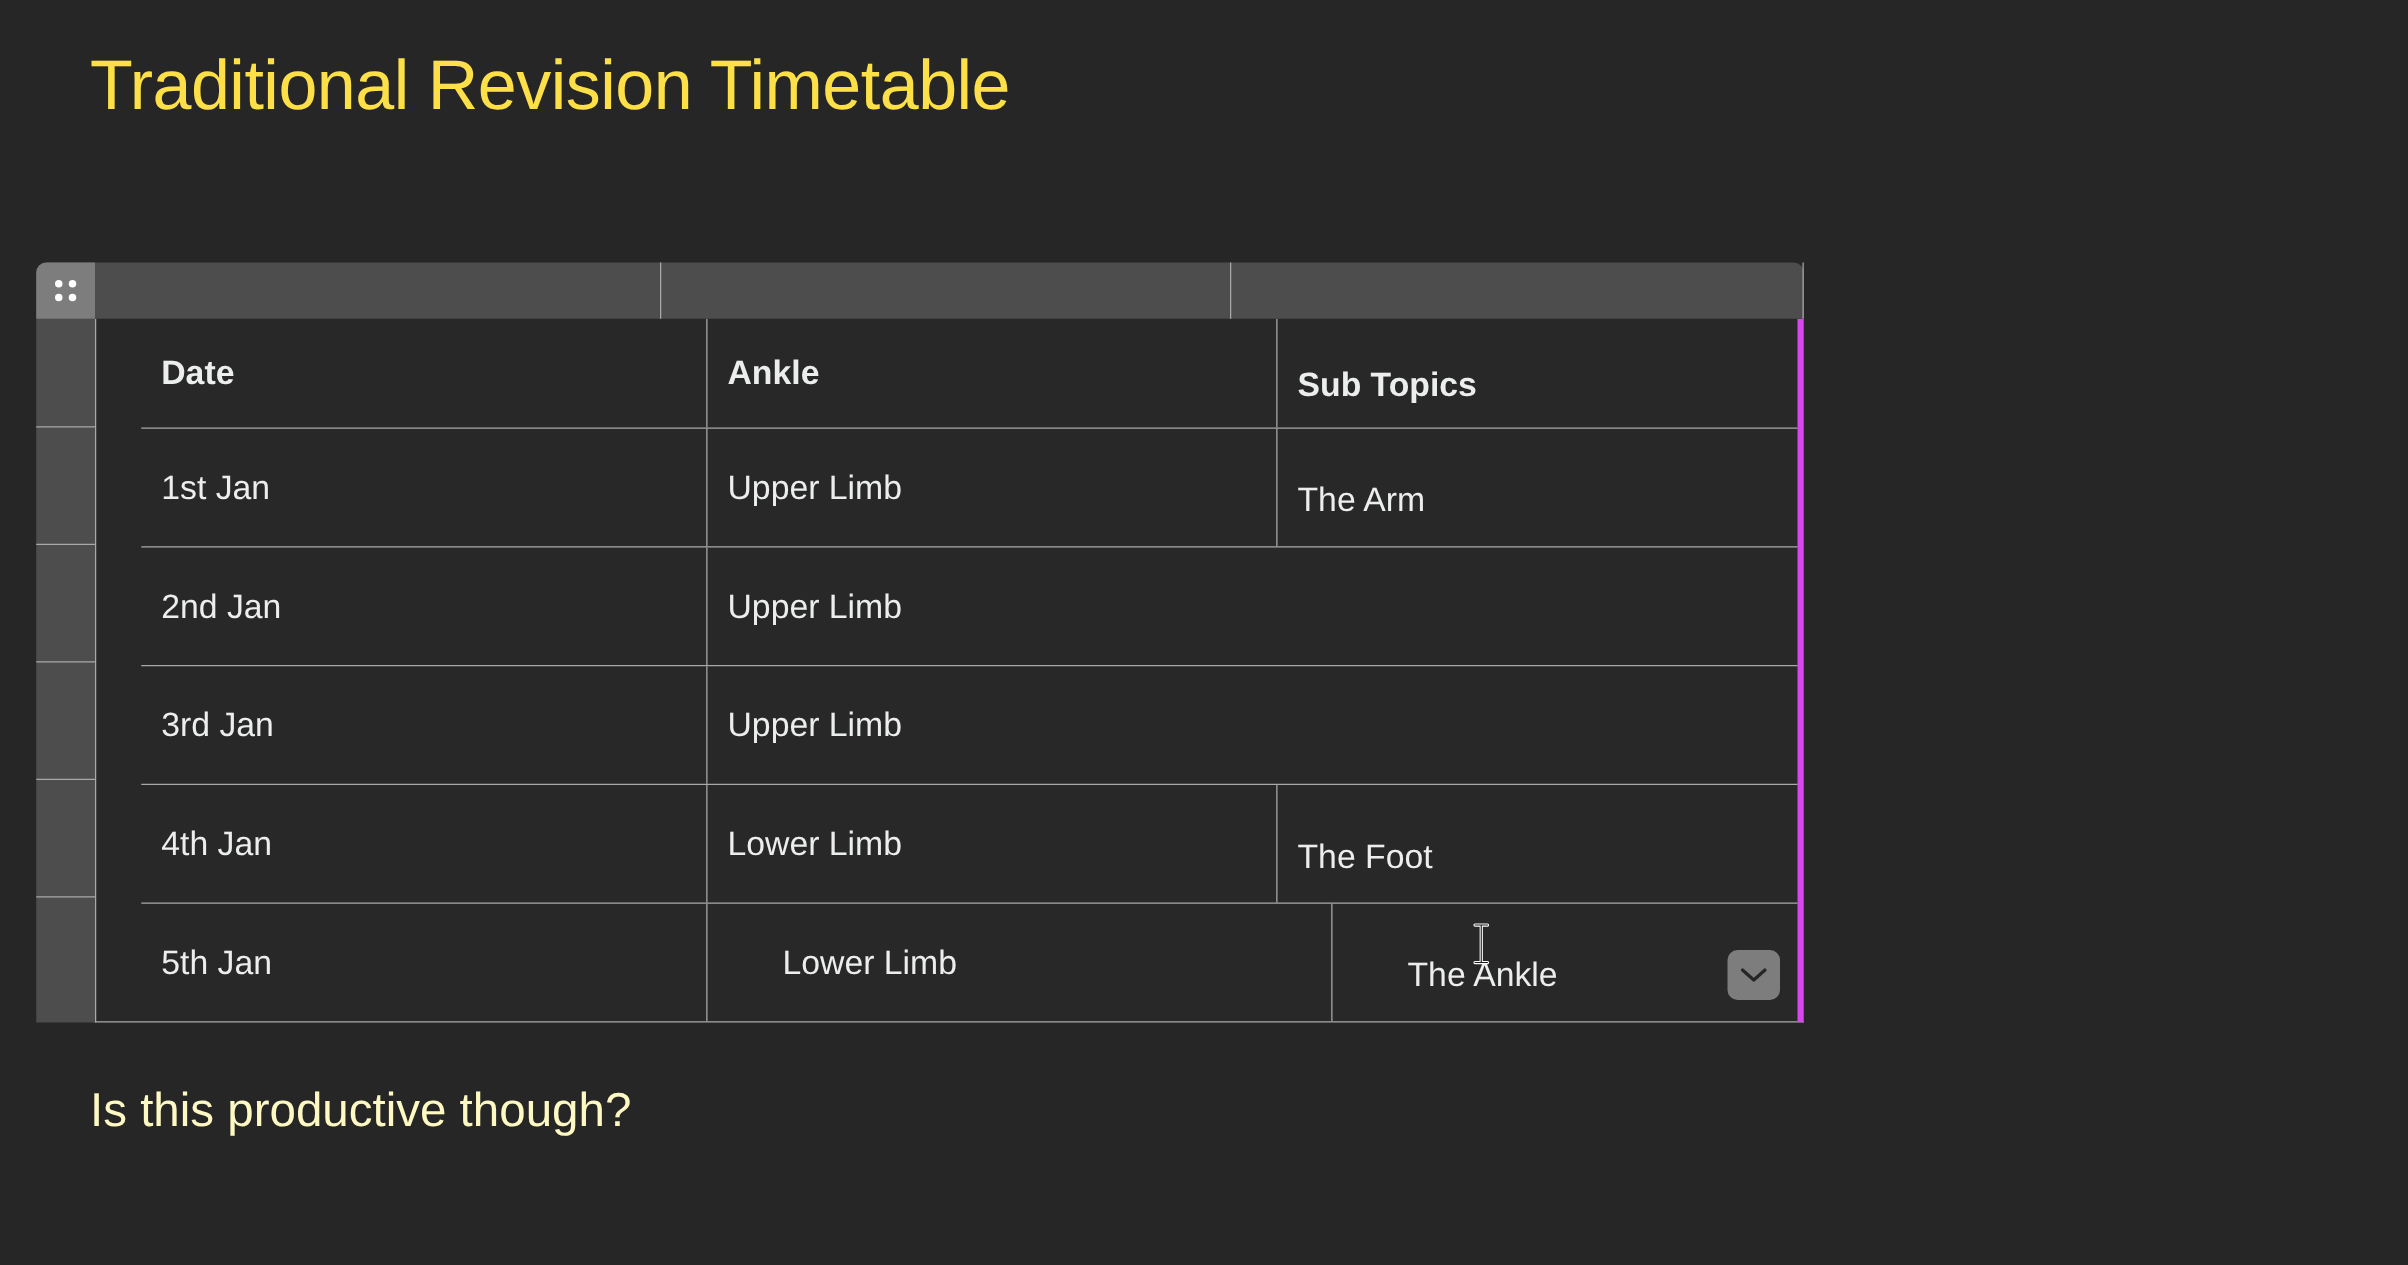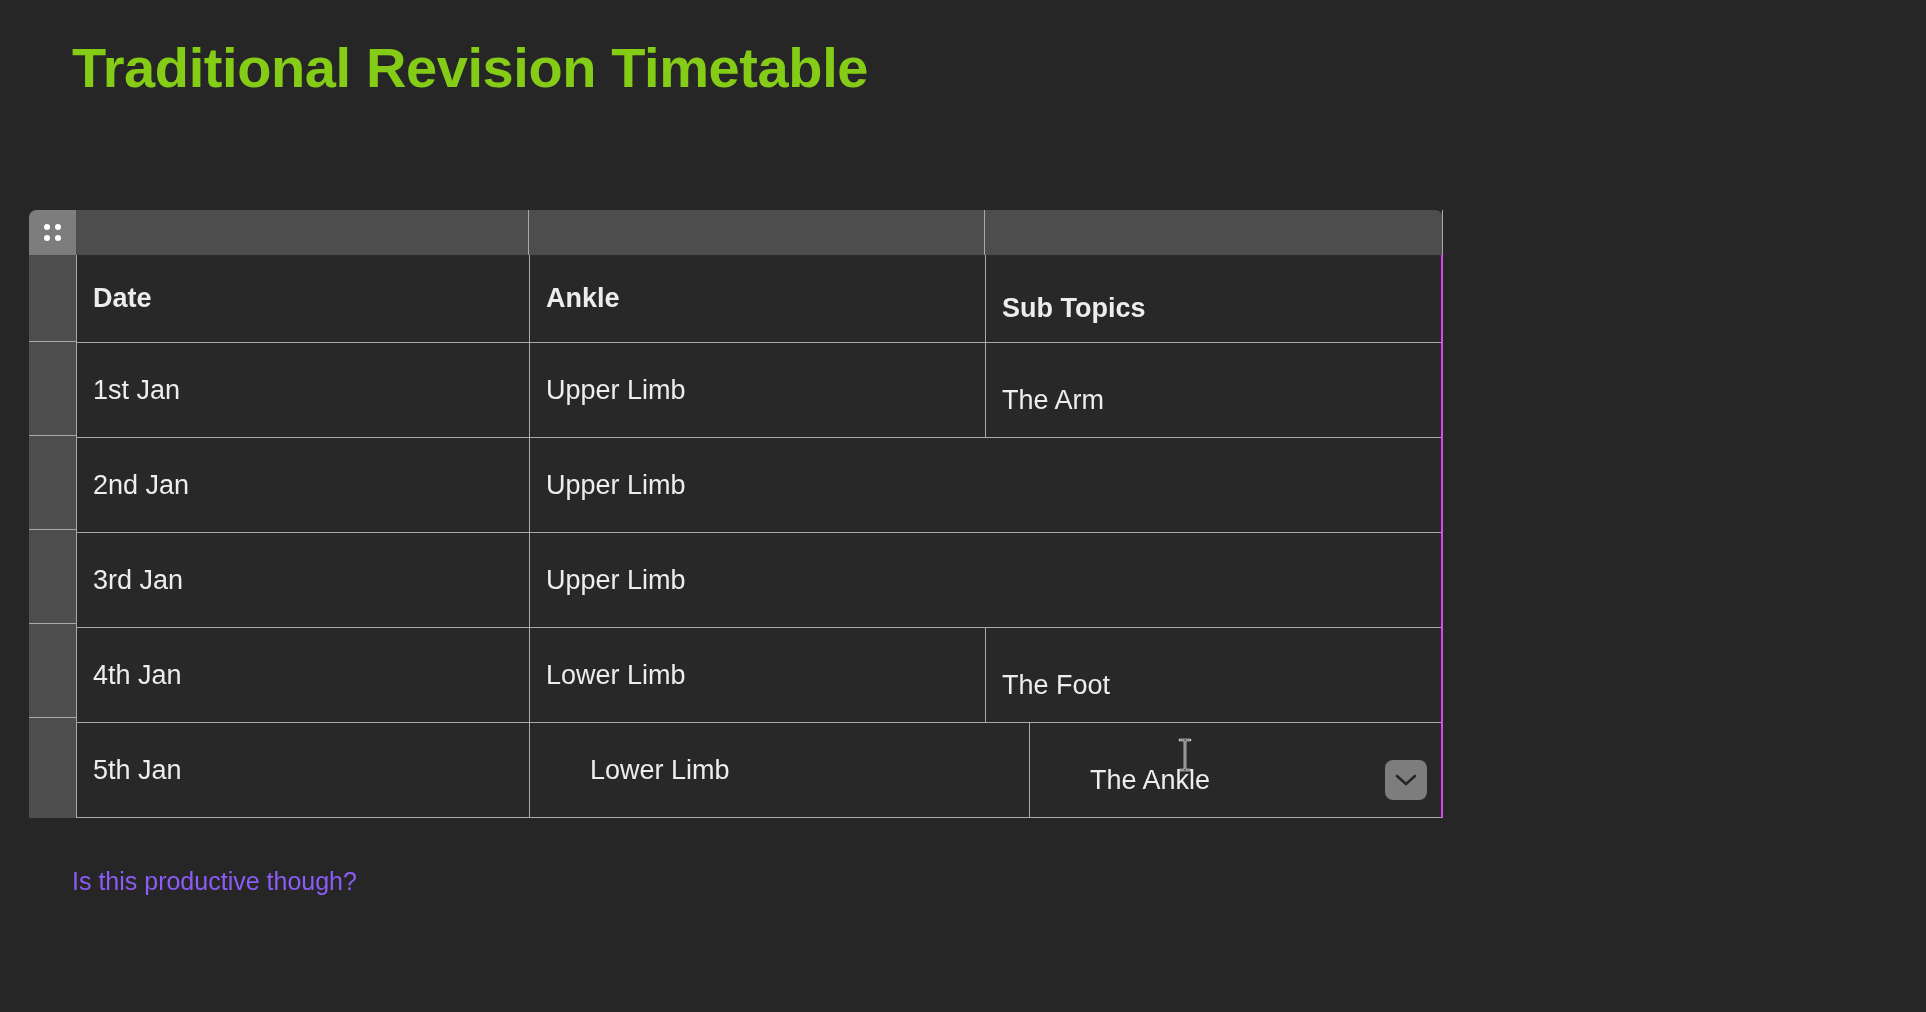--- a/index.html
+++ b/index.html
@@ -14,22 +14,22 @@
     overflow: hidden;
     position: relative;
   }
 
   
   #page-title {
     position: absolute;
     left: 72px;
     top: 36px;
     font-size: 56px;
-    font-weight: bold;
-    color: #84cc16;
+    font-weight: normal;
+    color: #fde047;
     letter-spacing: -0.4px;
     line-height: 1.15;
     white-space: nowrap;
   }
 
   
   #table-block {
     position: absolute;
     left: 29px;
     top: 210px;
@@ -93,24 +93,25 @@
     border-bottom: 1px solid #a9a9a9;
     box-sizing: border-box;
   }
   #row-gutter .gutter-cell:last-child {
     border-bottom: none;
   }
 
   #grid {
     flex: 1 1 auto;
     border-left: 1px solid #a9a9a9;
-    border-right: 2px solid #d946ef;
+    border-right: 5px solid #d946ef;
     border-bottom: 1px solid #a9a9a9;
     box-sizing: border-box;
     background: #282828;
+    padding-left: 36px;
   }
   .grid-row {
     display: flex;
     border-bottom: 1px solid #a9a9a9;
   }
   .grid-row:last-child { border-bottom: none; gap: 44px; }
   .grid-cell {
     box-sizing: border-box;
     border-right: 1px solid #a9a9a9;
     padding: 0 16px;
@@ -162,22 +163,22 @@
     width: 18px;
     height: 34px;
     pointer-events: none;
   }
 
   
   #caption {
     position: absolute;
     left: 72px;
     top: 866px;
-    font-size: 25px;
-    color: #8b5cf6;
+    font-size: 38px;
+    color: #fef9c3;
     line-height: 1.25;
     white-space: nowrap;
   }
 </style>
 </head>
 <body>
 
 <div id="page-title">Traditional Revision Timetable</div>
 
 <div id="table-block">

